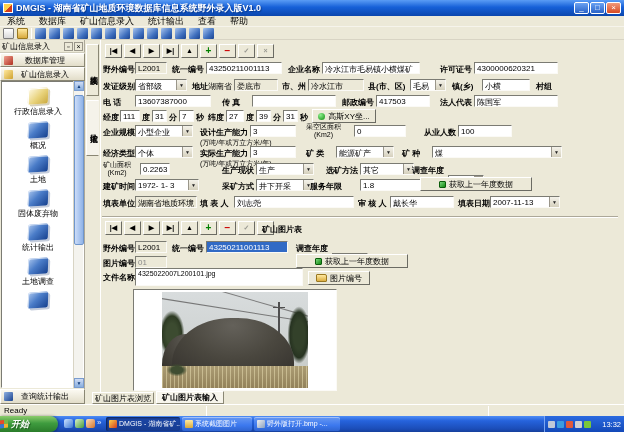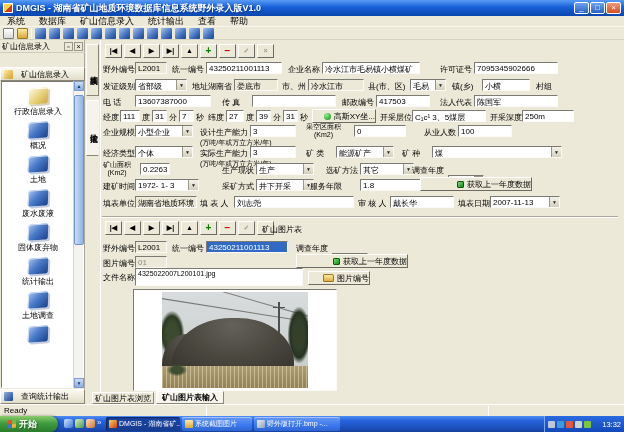--- a/index.html
+++ b/index.html
@@ -51,21 +51,21 @@
 
   
   .vtab { position:absolute; width:13px; background:#ece9d8; border:1px solid; border-color:#fff #8a8774 #8a8774 #fff;
     writing-mode:vertical-rl; font-size:8px; display:flex; align-items:center; justify-content:center; padding:3px 0; }
   .vtab.active { background:#f5f3ea; border-right-color:#f5f3ea; }
 
   
   .main { position:absolute; left:100px; top:40px; width:524px; height:364px; background:#ece9d8; border-left:1px solid #fff; }
 
   .row { position:absolute; left:0; width:624px; height:13px; }
-  .lbl { position:absolute; top:2px; font-size:8px; white-space:nowrap; }
+  .lbl { position:absolute; top:2px; font-size:8px; white-space:nowrap;font-weight:bold; }
   .lbl2 { position:absolute; font-size:7px; line-height:7.5px; text-align:center; white-space:nowrap; }
   .txt { position:absolute; top:2px; font-size:8px; white-space:nowrap; }
   .tb { position:absolute; top:0; height:12px; background:#fff; border:1px solid; border-color:#7b7b73 #fbfaf6 #fbfaf6 #7b7b73;
     font-size:8px; padding:1px 2px 0 2px; overflow:hidden; white-space:nowrap; }
   .tb.ro { background:#ece9d8; }
   .tb.sel { background:#316ac5; color:#fff; }
   .tb.big { height:18px; font-size:7px; }
   .combo { padding-right:12px; }
   .dd { position:absolute; right:0; top:0; bottom:0; width:10px; background:linear-gradient(180deg,#f4f2ea,#d5d0bd);
     border-left:1px solid #9a968a; color:#222; font-size:5px; line-height:10px; text-align:center; }
@@ -74,21 +74,21 @@
   .spinbtns span { flex:1; background:linear-gradient(180deg,#f4f2ea,#d5d0bd); border:1px solid #9a968a; font-size:4px; line-height:4px; text-align:center; color:#222; }
 
   .navbar { position:absolute; display:flex; gap:2px; }
   .navbtn { width:17px; height:14px; background:#ece9d8; border:1px solid; border-color:#fff #6b6b63 #6b6b63 #fff;
     font-size:7px; line-height:12px; text-align:center; font-weight:bold; }
   .navbtn.green { color:#008000; font-size:10px; }
   .navbtn.red { color:#cc0000; font-size:10px; }
   .navbtn.dis { color:#9a9a92; }
 
   .pushbtn { position:absolute; height:14px; background:#ece9d8; border:1px solid; border-color:#fff #6b6b63 #6b6b63 #fff;
-    font-size:8px; display:flex; align-items:center; justify-content:flex-end; gap:3px; white-space:nowrap; }
+    font-size:8px; display:flex; align-items:center; justify-content:center; gap:3px; white-space:nowrap; }
   .dotgreen { width:7px; height:7px; border-radius:50%; background:radial-gradient(circle at 35% 30%,#8ef08e,#0e8a0e); }
   .sqgreen { width:7px; height:7px; border-radius:1px; background:linear-gradient(135deg,#7cd67c,#128a12); border:1px solid #0a5c0a; }
   .folder-ic { width:11px; height:8px; background:linear-gradient(180deg,#ffe9a0,#dcae42); border:1px solid #9a7820; border-radius:1px 2px 1px 1px; }
 
   .caption { position:absolute; font-size:7px; white-space:nowrap; }
   .groove { position:absolute; height:2px; border-top:1px solid #aca899; border-bottom:1px solid #fff; }
 
   
   .photo-frame { position:absolute; left:133px; top:289px; width:204px; height:102px; background:#fff; border:1px solid; border-color:#7b7b73 #fbfaf6 #fbfaf6 #7b7b73; }
   .photo { position:absolute; left:162px; top:292px; width:146px; height:96px; overflow:hidden;
@@ -117,21 +117,21 @@
 
   
   .statusbar { position:absolute; left:0; top:404px; width:624px; height:12px; background:#ece9d8; border-top:1px solid #fff; font-size:8px; }
   .statusbar .st { position:absolute; left:4px; top:1px; }
   .stsep { position:absolute; top:1px; width:1px; height:10px; background:#aca899; border-right:1px solid #fff; }
 
   .taskbar { position:absolute; left:0; top:416px; width:624px; height:16px;
     background:linear-gradient(180deg,#4f8df6 0%,#2663dc 30%,#1b4db8 80%,#16409c 100%); }
   .startbtn { position:absolute; left:0; top:0; height:16px; width:58px; border-radius:0 8px 8px 0;
     background:linear-gradient(180deg,#8ccc6c 0%,#3f9c3f 45%,#2a7c2a 100%);
-    display:flex; align-items:center; gap:3px; padding-left:8px; color:#fff; font-weight:bold; font-size:9px;
+    display:flex; align-items:center; gap:3px; padding-left:0; color:#fff; font-weight:bold; font-style:italic; font-size:9px;
     text-shadow:1px 1px 1px #1d5a1d; box-shadow:1px 0 3px rgba(0,0,0,.4); }
   .flag { width:8px; height:8px; display:grid; grid-template-columns:4px 4px; grid-template-rows:4px 4px; transform:skewY(-6deg); }
   .flag i:nth-child(1){background:#e84b2a}.flag i:nth-child(2){background:#7ab648}.flag i:nth-child(3){background:#3a76d2}.flag i:nth-child(4){background:#f0b331}
   .ql { position:absolute; top:3px; width:9px; height:9px; border-radius:2px; }
   .qlmore { position:absolute; top:2px; color:#dce8ff; font-size:8px; }
   .task { position:absolute; top:1px; height:14px; border-radius:2px; background:linear-gradient(180deg,#6899f2,#3c78ee 60%,#2f64d0);
     box-shadow:inset 0 1px 0 rgba(255,255,255,.4); color:#fff; font-size:7px; display:flex; align-items:center; gap:2px; padding:0 3px; overflow:hidden; white-space:nowrap; }
   .task.active { background:linear-gradient(180deg,#1c47a8,#163b90); box-shadow:inset 1px 1px 2px rgba(0,0,0,.5); }
   .ticon { width:8px; height:8px; border-radius:1px; flex:0 0 auto; }
   .tray { position:absolute; right:0; top:0; height:16px; width:80px; background:linear-gradient(180deg,#2a6ae0,#1248b8);
@@ -181,40 +181,40 @@
     <span class="tbicon"></span>
     <span class="tbicon"></span>
   </div>
 
   <div class="sidebar">
     <div class="sbheader">
       <span class="t">矿山信息录入</span>
       <span class="sbminibtn">▫</span>
       <span class="sbminibtn">×</span>
     </div>
+    <div class="groupbtn" style="top:13px">
+      <span class="gicon" style="background:linear-gradient(135deg,#f0a090,#b03020)"></span>
+      <span class="gl">数据库管理</span>
+    </div>
     <div class="groupbtn" style="top:27px">
       <span class="gicon" style="background:linear-gradient(135deg,#ffe9a0,#cfa22e)"></span>
       <span class="gl">矿山信息录入</span>
     </div>
     <div class="sblist">
       <div class="sbitem">
         <span class="icon3d note"></span>
         <span class="sl">行政信息录入</span>
       </div>
       <div class="sbitem">
         <span class="icon3d"></span>
         <span class="sl">概况</span>
       </div>
       <div class="sbitem">
         <span class="icon3d"></span>
         <span class="sl">土地</span>
-      </div>
-      <div class="sbitem">
-        <span class="icon3d"></span>
-        <span class="sl">废水废液</span>
       </div>
       <div class="sbitem">
         <span class="icon3d"></span>
         <span class="sl">固体废弃物</span>
       </div>
       <div class="sbitem">
         <span class="icon3d"></span>
         <span class="sl">统计输出</span>
       </div>
       <div class="sbitem">
@@ -259,21 +259,21 @@
   </div>
 
   <div class="row" style="top:62px">
     <span class="lbl" style="left:103px">野外编号</span>
     <span class="tb ro" style="left:135px;width:32px">L2001</span>
     <span class="lbl" style="left:172px">统一编号</span>
     <span class="tb" style="left:206px;width:76px">43250211001113</span>
     <span class="lbl" style="left:288px">企业名称</span>
     <span class="tb" style="left:322px;width:98px">冷水江市毛易镇小横煤矿</span>
     <span class="lbl" style="left:440px">许可证号</span>
-    <span class="tb" style="left:474px;width:84px">7095345902666</span>
+    <span class="tb" style="left:474px;width:84px">4300000620321</span>
   </div>
 
   <div class="row" style="top:79px">
     <span class="lbl" style="left:103px">发证级别</span>
     <span class="tb combo" style="left:135px;width:52px"><span>省部级</span><span class="dd">▼</span></span>
     <span class="lbl" style="left:192px">地址</span>
     <span class="txt" style="left:208px">湖南省</span>
     <span class="tb ro" style="left:234px;width:44px">娄底市</span>
     <span class="lbl" style="left:282px">市、州</span>
     <span class="tb ro" style="left:308px;width:56px">冷水江市</span>
@@ -308,26 +308,20 @@
     <span class="lbl" style="left:246px">度</span>
     <span class="tb" style="left:256px;width:15px">39</span>
     <span class="lbl" style="left:273px">分</span>
     <span class="tb" style="left:283px;width:15px">31</span>
     <span class="lbl" style="left:300px">秒</span>
   </div>
   <div class="pushbtn" style="left:312px;top:109px;width:64px">
     <span class="dotgreen"></span>
     <span>高斯XY坐...</span>
   </div>
-  <div class="row" style="top:110px">
-    <span class="lbl" style="left:380px">开采层位</span>
-    <span class="tb" style="left:412px;width:74px">C₁c¹ 3、5煤层</span>
-    <span class="lbl" style="left:490px">开采深度</span>
-    <span class="tb" style="left:522px;width:52px">250m</span>
-  </div>
 
   <div class="row" style="top:125px">
     <span class="lbl" style="left:103px">企业规模</span>
     <span class="tb combo" style="left:135px;width:58px"><span>小型企业</span><span class="dd">▼</span></span>
     <span class="lbl" style="left:200px">设计生产能力</span>
     <span class="tb" style="left:250px;width:46px">3</span>
     <span class="tb" style="left:354px;width:52px">0</span>
     <span class="lbl" style="left:424px">从业人数</span>
     <span class="tb" style="left:458px;width:54px">100</span>
   </div>

